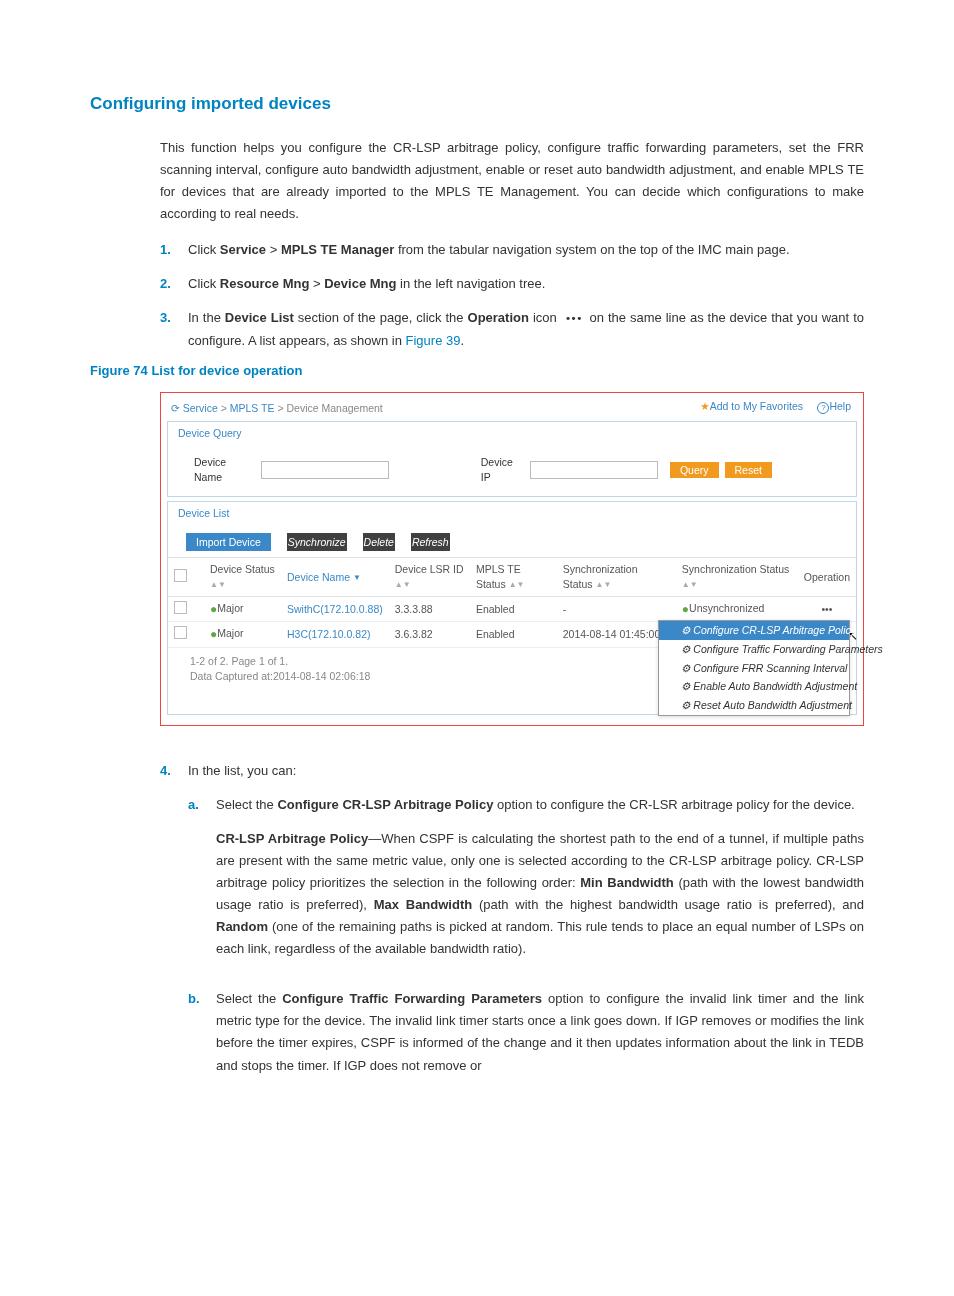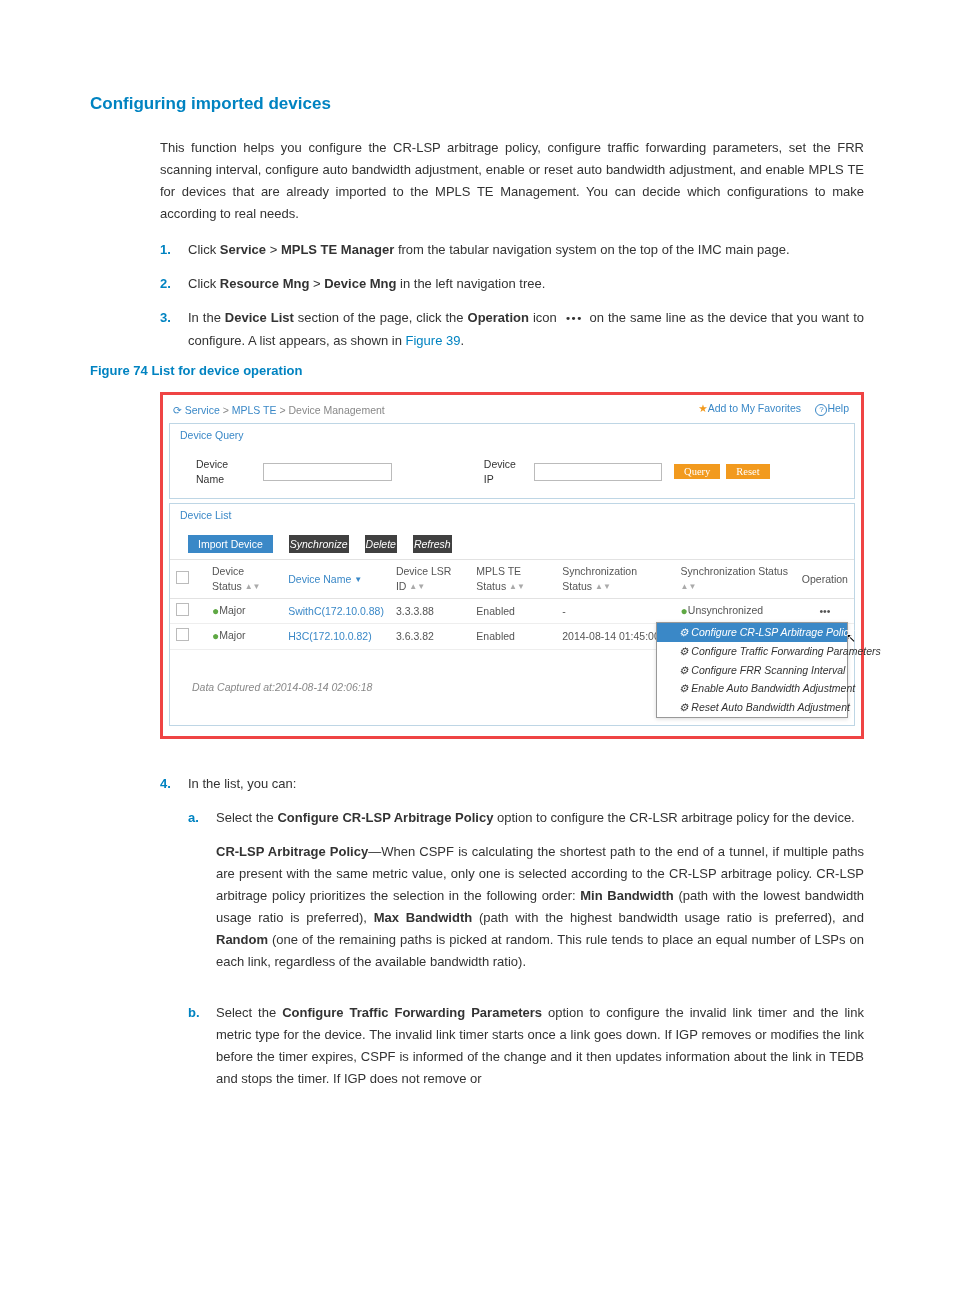--- a/index.html
+++ b/index.html
@@ -58,21 +58,21 @@
     display:inline-block;
     vertical-align: middle;
     letter-spacing: -1px;
     font-family: monospace;
     font-size: 11px;
     padding: 0 4px;
   }
 
   
   .shot {
-    border: 3px solid #ef4444;
+    border: 1px solid #ef4444;
     padding: 6px 6px 10px 6px;
     font-size: 10.5px;
     line-height: 1.4;
     background: #fff;
     position: relative;
     font-family: Arial, sans-serif;
     color: #444;
   }
   .crumbs { color:#3a88c7; margin:2px 0 6px 4px; }
   .crumbs .grey{ color:#888;}
@@ -89,21 +89,21 @@
   }
   .query-row{
     display:flex; align-items:center; gap:6px;
     padding: 10px 20px 12px 26px;
   }
   .lbl{ color:#333; font-size:10.5px;}
   .txt{ border:1px solid #bbb; height:16px; width:130px; background:#fff;}
   .gap{ flex:0 0 80px;}
   .btno{
     background:#f29a1e; color:#fff; border:none;
-    padding:2px 10px; font-size:10.5px; cursor:pointer;font-family:Liberation Serif, serif;
+    padding:2px 10px; font-size:10.5px; cursor:pointer;
   }
   .tool-row{ padding:8px 0 6px 18px; display:flex; gap:16px;}
   .bt-blue{ background:#3a88c7; color:#fff; border:none; padding:3px 10px; font-size:10.5px;}
   .bt-teal{ background:#404040; color:#fff; border:none; padding:3px 1px; font-size:10.5px;font-style:italic;}
   table.grid{ width:100%; border-collapse:collapse; font-size:10.5px;}
   table.grid th{
     border-top:1px solid #e2e2e2;border-bottom:1px solid #e2e2e2;
     text-align:left; padding:4px 6px; color:#555; font-weight:normal;
   }
   table.grid th.sorted{ color:#3a88c7;}
@@ -245,21 +245,22 @@
               <div><span>⚙ </span><span>Configure FRR Scanning Interval</span></div>
               <div><span>⚙ </span><span>Enable Auto Bandwidth Adjustment</span></div>
               <div><span>⚙ </span><span>Reset Auto Bandwidth Adjustment</span></div>
             </div>
             <span class="cursor" style="right:-2px;top:6px;">↖</span>
           </td>
         </tr>
       </tbody>
         </table>
       <div class="foot">
-        <div style="margin-top:24px;font-style:italic;">Data Captured at:2014-08-14 02:06:18</div>
+        <div>1-2 of 2. Page 1 of 1.</div>
+        <div style="margin-top:0;">Data Captured at:2014-08-14 02:06:18</div>
       </div>
       <div class="pager" style="bottom:34px;">
         <span class="pbox">‹</span>
         <span class="pbox">«</span>
       </div>
     </div>
   </div>
 
   <div class="indent" style="margin-top:34px;">
     <ol class="numbered">

